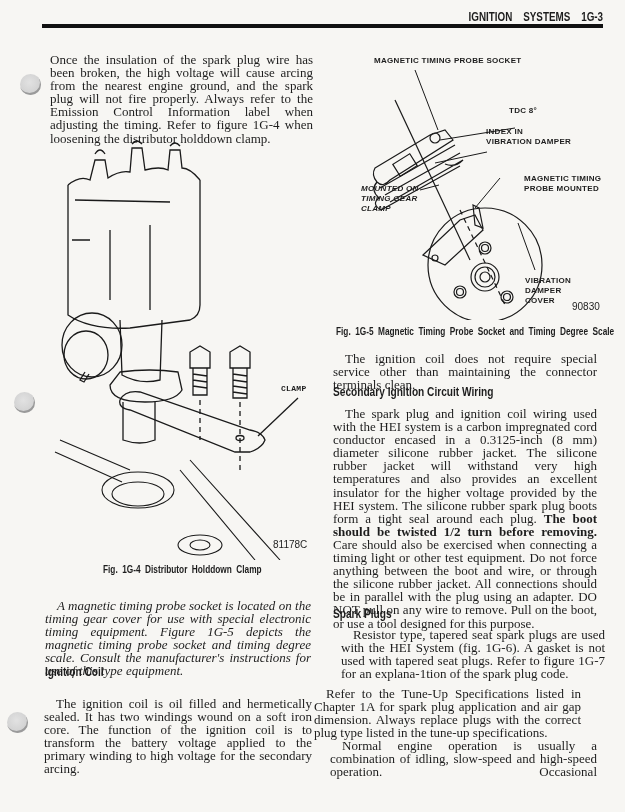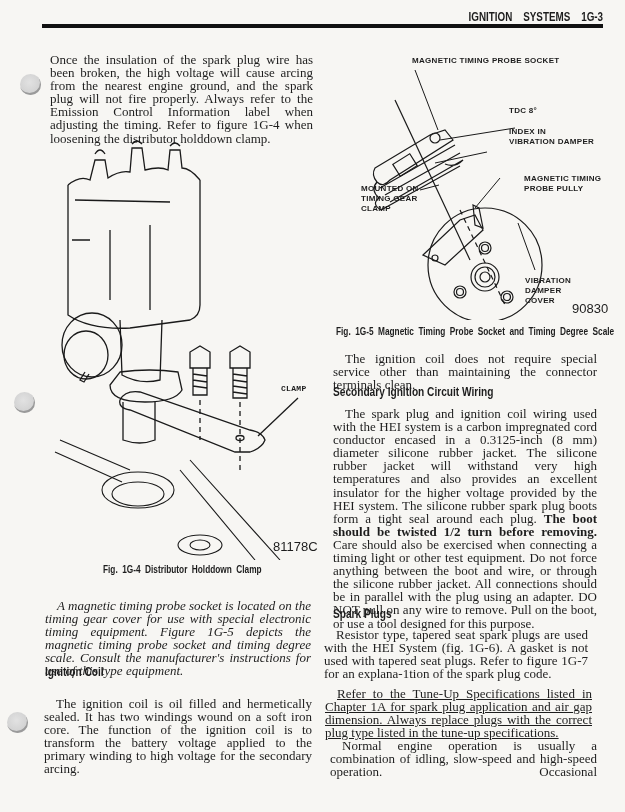--- a/index.html
+++ b/index.html
@@ -11,21 +11,21 @@
   .header-title{position:absolute;right:22px;top:10px;font-family:"Liberation Sans","DejaVu Sans",sans-serif;
         font-weight:bold;font-size:12px;letter-spacing:0;transform:scaleX(0.82);transform-origin:right top;word-spacing:10px;}
   .para{position:absolute;font-size:13px;line-height:13.1px;text-align:justify;}
   .indent{text-indent:12px;}
   .heading{position:absolute;font-family:"Liberation Sans","DejaVu Sans",sans-serif;font-weight:bold;font-size:13px;
         transform:scaleX(0.78);transform-origin:left top;white-space:nowrap;}
   .caption{position:absolute;font-family:"Liberation Sans","DejaVu Sans",sans-serif;font-weight:bold;font-size:11.5px;
         transform:scaleX(0.72);transform-origin:left top;white-space:nowrap;word-spacing:3px;}
   .flabel{position:absolute;font-family:"Liberation Sans","DejaVu Sans",sans-serif;font-weight:bold;font-size:8px;
         line-height:10px;white-space:nowrap;letter-spacing:0.3px;}
-  .fcode{position:absolute;font-family:"Liberation Sans","DejaVu Sans",sans-serif;font-size:13px;}
+  .fcode{position:absolute;font-family:"Liberation Sans","DejaVu Sans",sans-serif;font-size:10px;}
   svg{position:absolute;}
   b{font-weight:bold;}
 </style>
 </head>
 <body>
 
 <div class="hole" style="left:20px;top:74px;width:21px;height:21px;"></div>
 <div class="hole" style="left:14px;top:392px;width:21px;height:21px;"></div>
 <div class="hole" style="left:7px;top:712px;width:21px;height:21px;"></div>
 
@@ -124,44 +124,44 @@
 
   <g stroke-width="1">
     <path d="M80 10 L103 70"></path>
     <path d="M180 68 L105 80"></path>
     <path d="M152 92 L100 103"></path>
     <path d="M165 118 L140 148"></path>
     <path d="M85 130 L104 125"></path>
     <path d="M200 210 L183 163"></path>
   </g>
 </svg>
-<div class="flabel" style="left:412px;top:56px;">MAGNETIC TIMING PROBE SOCKET</div>
+<div class="flabel" style="left:374px;top:56px;">MAGNETIC TIMING PROBE SOCKET</div>
 <div class="flabel" style="left:509px;top:106px;">TDC 8°</div>
-<div class="flabel" style="left:486px;top:127px;margin-left:23px;">
+<div class="flabel" style="left:486px;top:127px;">
   <div>INDEX IN</div>
   <div>VIBRATION DAMPER</div>
 </div>
 <div class="flabel" style="left:496px;top:174px;padding-left:28px;">
   <div>MAGNETIC TIMING</div>
-  <div>PROBE PULLY</div>
+  <div>PROBE MOUNTED</div>
 </div>
-<div class="flabel" style="left:361px;top:184px;">
+<div class="flabel" style="left:361px;top:184px;font-style:italic;">
   <div>MOUNTED ON</div>
   <div>TIMING GEAR</div>
   <div>CLAMP</div>
 </div>
 <div class="flabel" style="left:525px;top:276px;">
   <div>VIBRATION</div>
   <div>DAMPER</div>
   <div>COVER</div>
 </div>
 <div class="fcode" style="left:572px;top:301px;">90830</div>
 <div class="caption" style="left:336px;top:325px;">Fig. 1G-5    Magnetic Timing Probe Socket and Timing Degree Scale</div>
 
 <div class="para indent" style="left:333px;top:352px;width:264px;">The ignition coil does not require special service other than maintaining the connector terminals clean.</div>
 <div class="heading" style="left:333px;top:384px;">Secondary Ignition Circuit Wiring</div>
 <div class="para indent" style="left:333px;top:407px;width:264px;">
   <span>The spark plug and ignition coil wiring used with the HEI system is a carbon impregnated cord conductor encased in a 0.3125-inch (8 mm) diameter silicone rubber jacket. The silicone rubber jacket will withstand very high temperatures and also provides an excellent insulator for the higher voltage provided by the HEI system. The silicone rubber spark plug boots form a tight seal around each plug. </span><b>The boot should be twisted 1/2 turn before removing.</b><span> Care should also be exercised when connecting a timing light or other test equipment. Do not force anything between the boot and wire, or through the silicone rubber jacket. All connections should be in parallel with the plug using an adapter. DO NOT pull on any wire to remove. Pull on the boot, or use a tool designed for this purpose.</span>
 </div>
 <div class="heading" style="left:333px;top:606px;">Spark Plugs</div>
-<div class="para indent" style="left:324px;top:628px;width:264px;">Resistor type, tapered seat spark plugs are used with the HEI System (fig. 1G-6). A gasket is not used with tapered seat plugs. Refer to figure 1G-7 for an explana-1tion of the spark plug code.</div>
-<div class="para indent" style="left:325px;top:687px;width:267px;text-decoration:underline;">Refer to the Tune-Up Specifications listed in Chapter 1A for spark plug application and air gap dimension. Always replace plugs with the correct plug type listed in the tune-up specifications.</div>
+<div class="para indent" style="left:341px;top:628px;width:264px;">Resistor type, tapered seat spark plugs are used with the HEI System (fig. 1G-6). A gasket is not used with tapered seat plugs. Refer to figure 1G-7 for an explana-1tion of the spark plug code.</div>
+<div class="para indent" style="left:314px;top:687px;width:267px;">Refer to the Tune-Up Specifications listed in Chapter 1A for spark plug application and air gap dimension. Always replace plugs with the correct plug type listed in the tune-up specifications.</div>
 <div class="para indent" style="left:330px;top:739px;width:267px;text-align-last:justify;">Normal engine operation is usually a combination of idling, slow-speed and high-speed operation. Occasional</div>
 
 </body></html>

